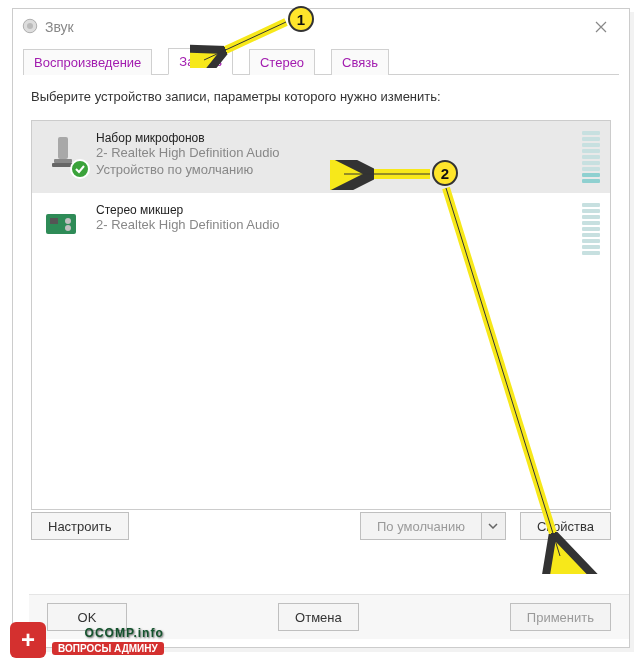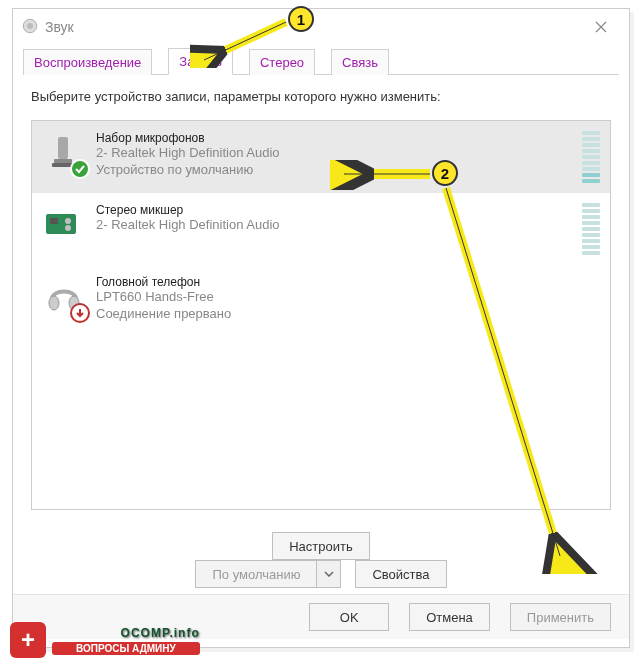--- a/index.html
+++ b/index.html
@@ -125,22 +125,21 @@
     width: 20px; height: 20px;
     border-radius: 50%;
     display:flex;align-items:center;justify-content:center;
   }
   .badge.ok { background:#3ba33b; border:2px solid #fff; }
   .badge.down { background:#fff; border:2px solid #c03030; }
   .btnrow {
     display: flex;
     justify-content: space-between;
     align-items: center;
-    margin-top: 22px;
-    flex-direction: column;
+    margin-top: 2px;
   }
   .btn {
     height: 28px;
     padding: 0 16px;
     border: 1px solid #bfbfbf;
     background: #f5f5f5;
     font-size: 13px;
     color: #333;
     display: inline-flex;
     align-items: center;
@@ -149,24 +148,24 @@
   .btn.disabled { color: #9a9a9a; background:#f3f3f3; }
   .dropdown-caret {
     width: 24px; height: 28px;
     border: 1px solid #bfbfbf;
     border-left: none;
     background: #f0f0f0;
     display: inline-flex; align-items:center; justify-content:center;
   }
   .footer {
     position: absolute;
-    bottom: 8px; left: 0; right: 0;
+    bottom: 8px; left: 16px; right: 0;
     padding: 8px 18px 8px 18px;
     display: flex;
-    justify-content: flex-end;
+    justify-content: space-between;
     gap: 20px;
     border-top: 1px solid #e5e5e5;
     background:#f7f7f7;
   }
 
   
   .annot-badge {
     position: absolute;
     width: 26px; height: 26px;
     background: #ffe52b;
@@ -186,21 +185,21 @@
     color:#fff;
     font-weight:bold;
     font-family: Arial, sans-serif;
   }
   .wm-icon{
     width:36px;height:36px;background:#d4302f;border-radius:6px;
     display:flex;align-items:center;justify-content:center;color:#fff;font-size:24px;font-weight:bold;
     margin-right:6px;
   }
   .wm-text-main{font-size:12px;letter-spacing:1px;color:#14532d;text-shadow:1px 1px 2px rgba(0,0,0,.6);text-align:right;}
-  .wm-text-sub{font-size:10px;background:#d4302f;color:#fff;padding:1px 24px;border-radius:3px;display:inline-block;}
+  .wm-text-sub{font-size:10px;background:#d4302f;color:#fff;padding:1px 6px;border-radius:3px;display:inline-block;}
 </style>
 </head>
 <body>
 
 <div class="window">
 
   <div class="titlebar">
     <span class="title-icon">
       <svg width="18" height="18" viewBox="0 0 24 24">
           <circle cx="12" cy="12" r="9" fill="#ddd" stroke="#999"></circle>
@@ -278,39 +277,20 @@
             <span class="bar"></span>
           <span class="bar"></span>
             <span class="bar"></span>
             <span class="bar"></span>
           <span class="bar"></span>
             <span class="bar"></span>
             <span class="bar"></span>
         </div>
       </div>
 
-      <div class="device">
-        <div class="dev-icon">
-          <svg width="40" height="40" viewBox="0 0 40 40">
-            <path d="M8 22 C8 12 32 12 32 22" stroke="#aaa" stroke-width="4" fill="none"></path>
-            <ellipse cx="10" cy="26" rx="5" ry="7" fill="#ccc" stroke="#999"></ellipse>
-            <ellipse cx="30" cy="26" rx="5" ry="7" fill="#ccc" stroke="#999"></ellipse>
-          </svg>
-          <span class="badge down">
-            <svg width="12" height="12" viewBox="0 0 12 12">
-                <path d="M6 2 L6 8 M3 6 L6 9 L9 6" stroke="#c03030" stroke-width="2" fill="none"></path>
-              </svg>
-          </span>
-        </div>
-        <div class="dev-text">
-          <div class="dev-name">Головной телефон</div>
-          <div class="dev-sub">LPT660 Hands-Free</div>
-          <div class="dev-sub">Соединение прервано</div>
-        </div>
-      </div>
 
     </div>
 
     <div class="btnrow">
       <button class="btn">Настроить</button>
       <div style="display:flex;">
         <button class="btn disabled">По умолчанию</button>
         <span class="dropdown-caret">
           <svg width="10" height="6" viewBox="0 0 10 6">
               <path d="M1 1 L5 5 L9 1" stroke="#666" stroke-width="1.5" fill="none"></path>

